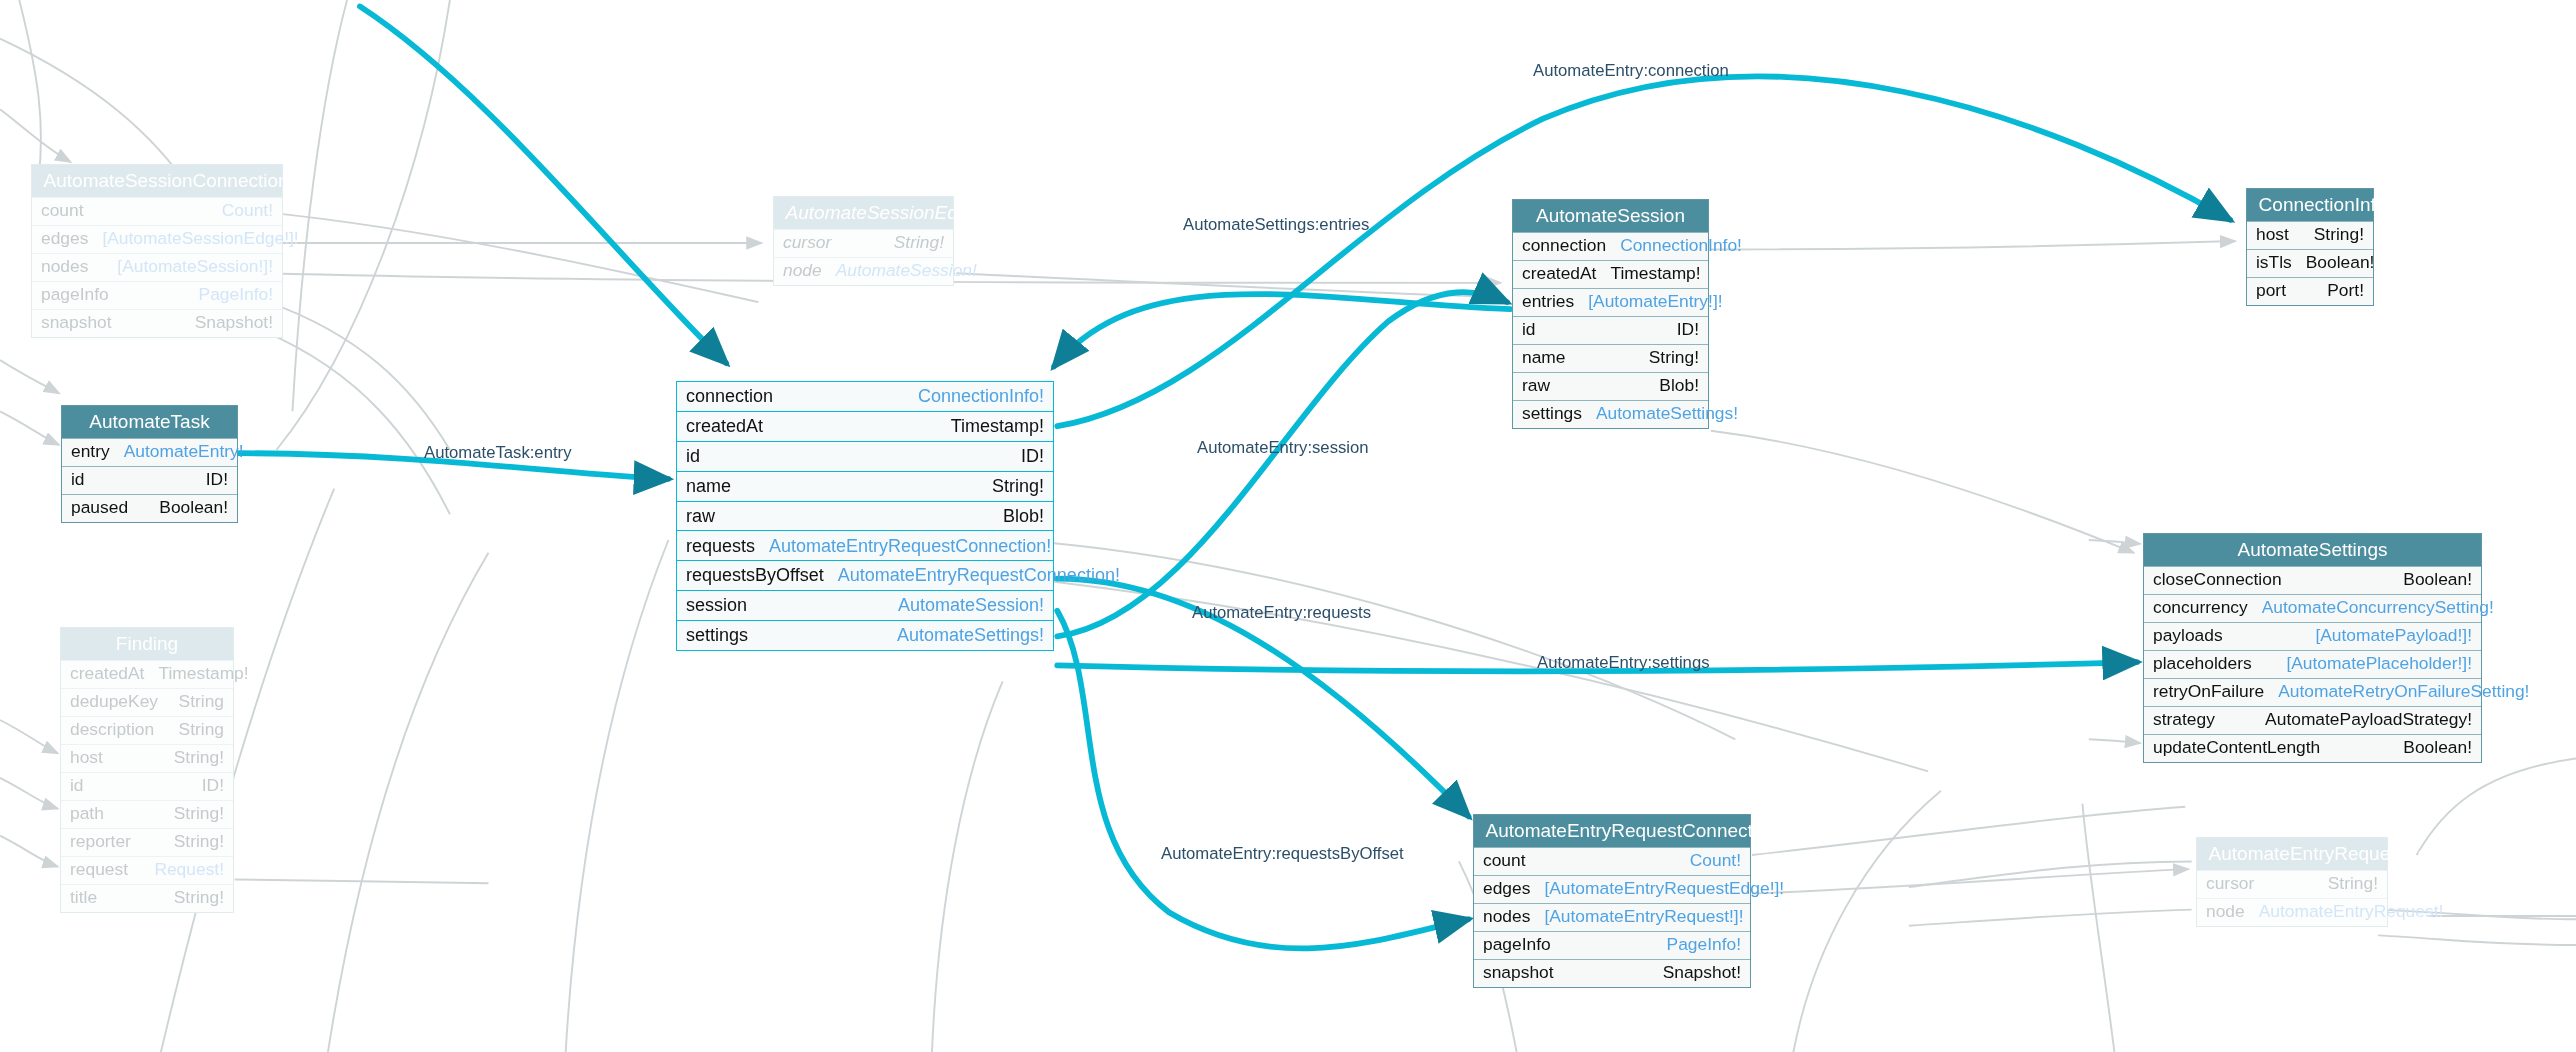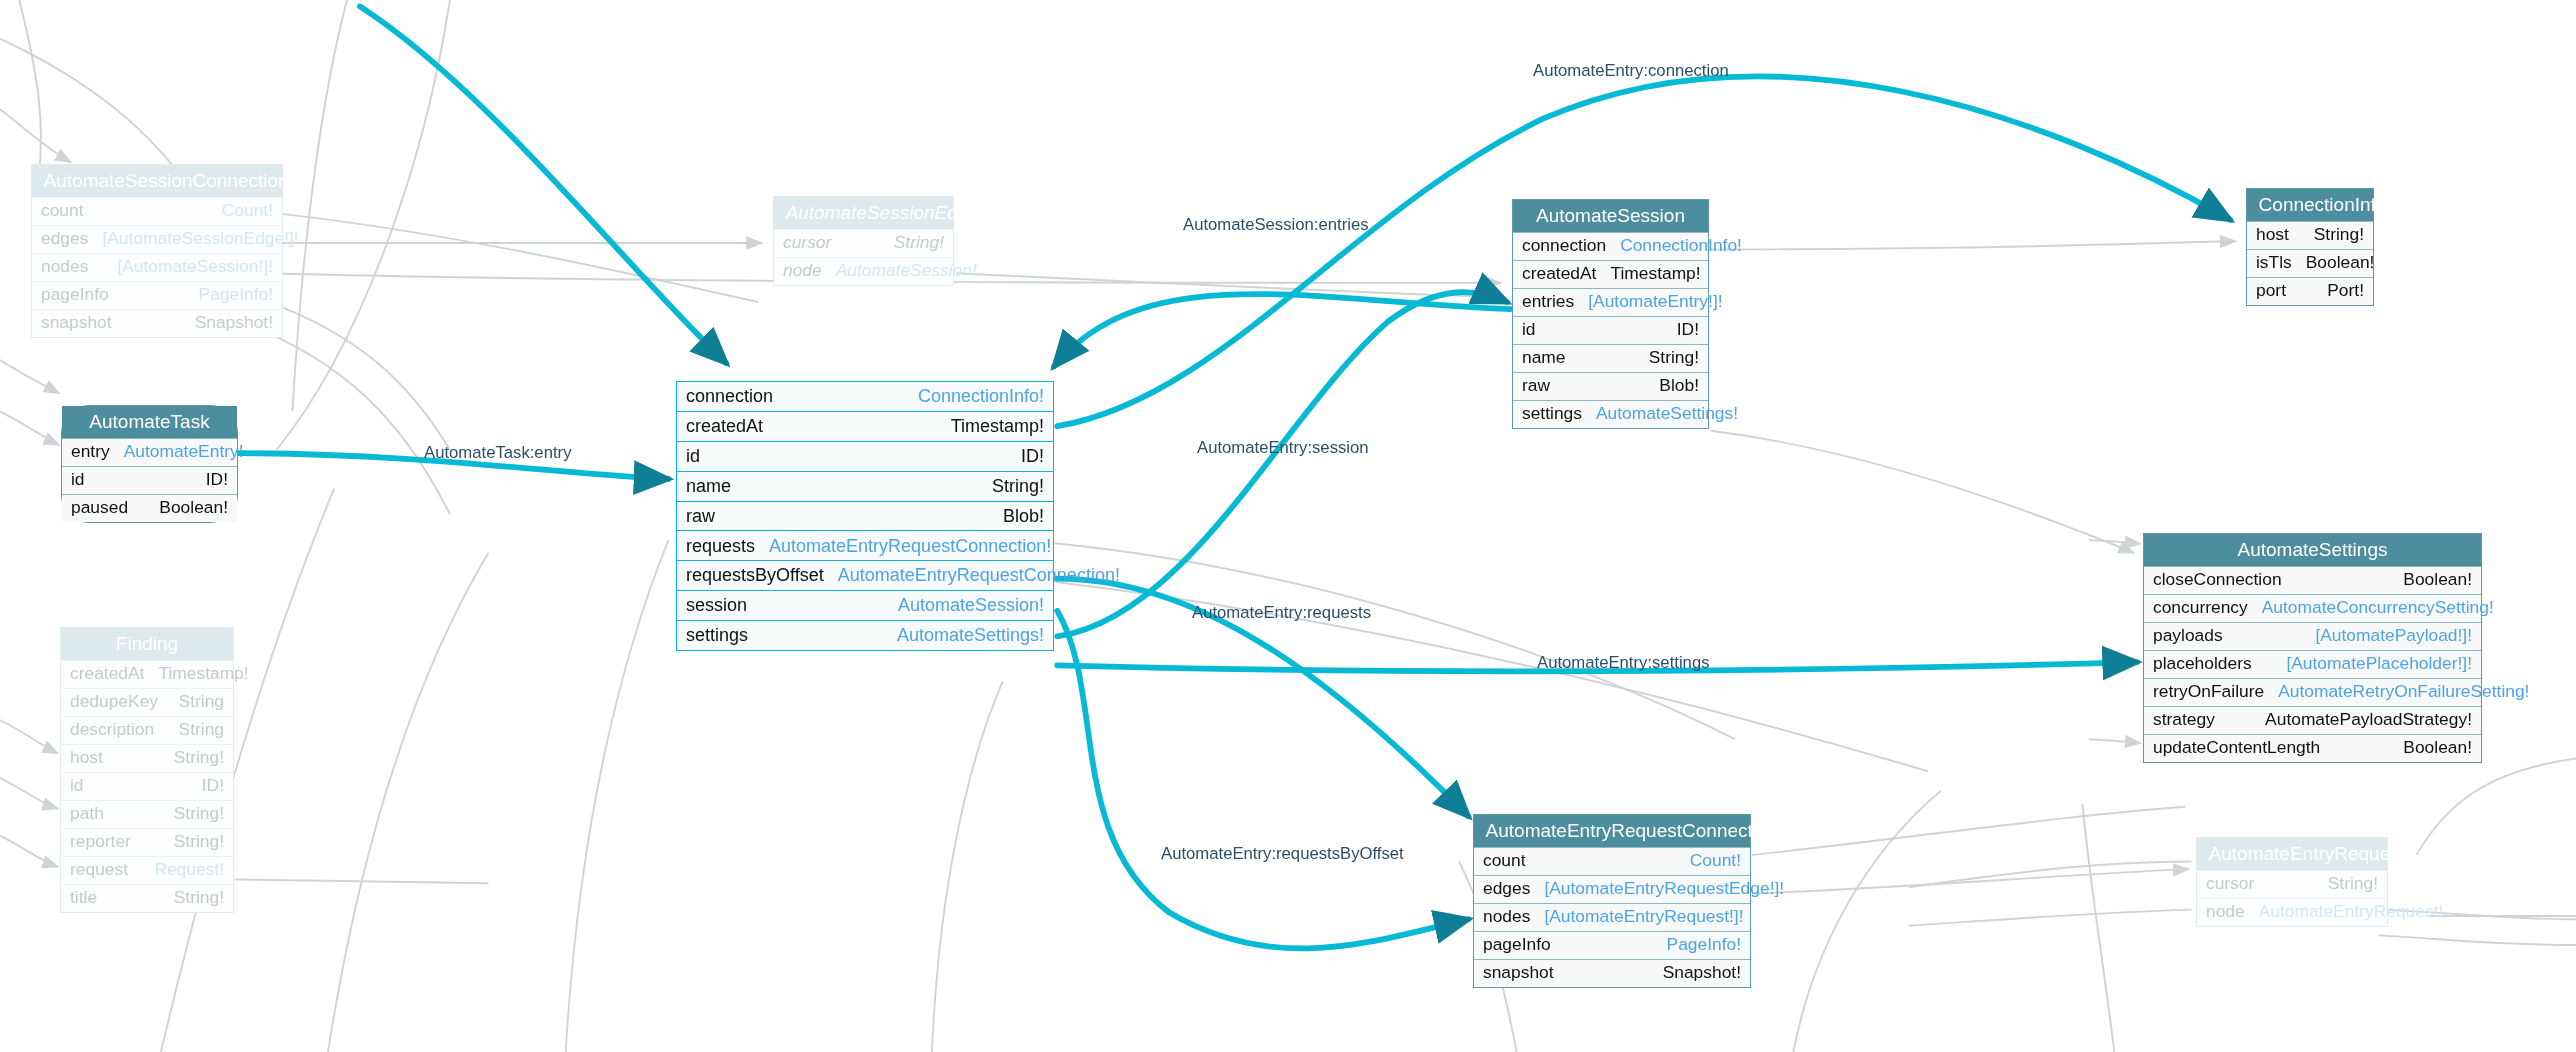--- a/index.html
+++ b/index.html
@@ -128,21 +128,21 @@
 
       <path d="M 1645,1035 C 2200,1050 2800,1045 3325,1030" marker-end="url(#ah-cyan)"></path>
 
       <path d="M 1645,950 C 1720,1080 1660,1300 1820,1420 C 1990,1520 2150,1460 2285,1430" marker-end="url(#ah-cyan)"></path>
 
       <path d="M 560,10 C 760,140 960,400 1130,565" marker-end="url(#ah-cyan)"></path>
     </g>
   </svg>
 
   <div class="elabel" style="left:1533px;top:63px;">AutomateEntry:connection</div>
-  <div class="elabel" style="left:1183px;top:217px;">AutomateSession:entries</div>
+  <div class="elabel" style="left:1183px;top:217px;">AutomateSettings:entries</div>
   <div class="elabel" style="left:424px;top:445px;">AutomateTask:entry</div>
   <div class="elabel" style="left:1197px;top:440px;">AutomateEntry:session</div>
   <div class="elabel" style="left:1192px;top:605px;">AutomateEntry:requests</div>
   <div class="elabel" style="left:1537px;top:655px;">AutomateEntry:settings</div>
   <div class="elabel" style="left:1161px;top:846px;">AutomateEntry:requestsByOffset</div>
 
   <div id="node-layer">
       <div class="node dim" style="left: 31px; top: 164px; width: 252px;">
         <div class="hdr">AutomateSessionConnection</div>
         <div class="row">
@@ -159,21 +159,21 @@
         </div>
         <div class="row">
           <span class="fname">pageInfo</span>
           <span class="ftype link">PageInfo!</span>
         </div>
         <div class="row">
           <span class="fname">snapshot</span>
           <span class="ftype">Snapshot!</span>
         </div>
       </div>
-      <div class="node active" style="left: 61px; top: 405px; width: 177px; border-radius: 28px;">
+      <div class="node active" style="left: 61px; top: 405px; width: 177px;">
         <div class="hdr">AutomateTask</div>
         <div class="row">
           <span class="fname">entry</span>
           <span class="ftype link">AutomateEntry!</span>
         </div>
         <div class="row">
           <span class="fname">id</span>
           <span class="ftype">ID!</span>
         </div>
         <div class="row">

